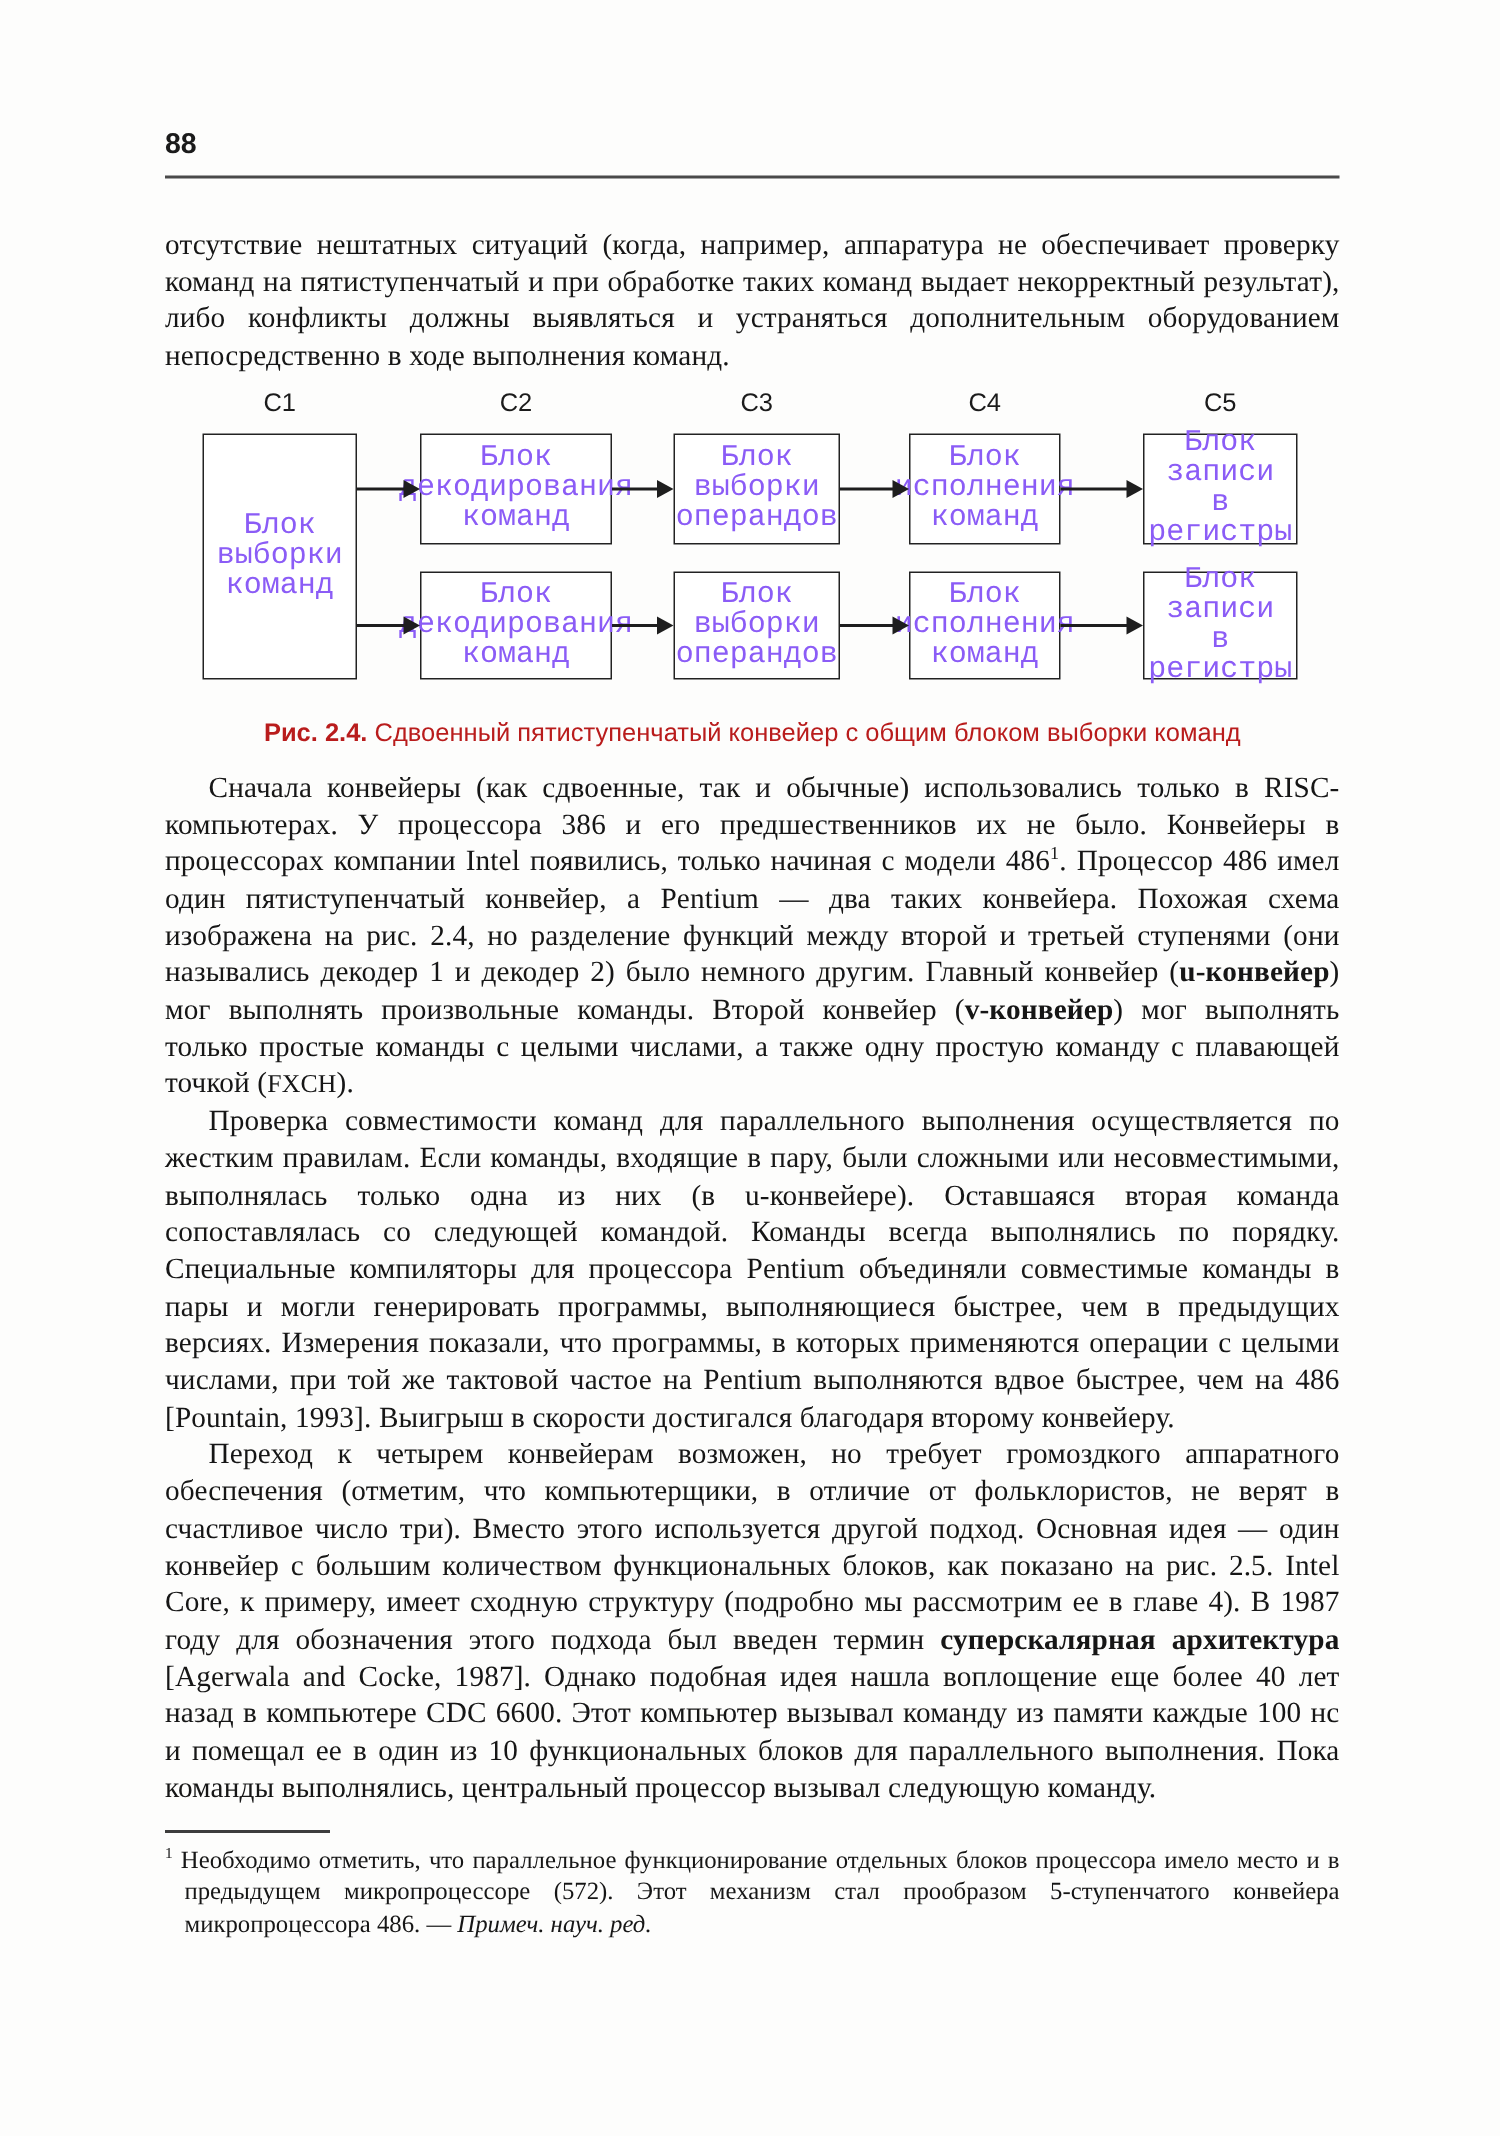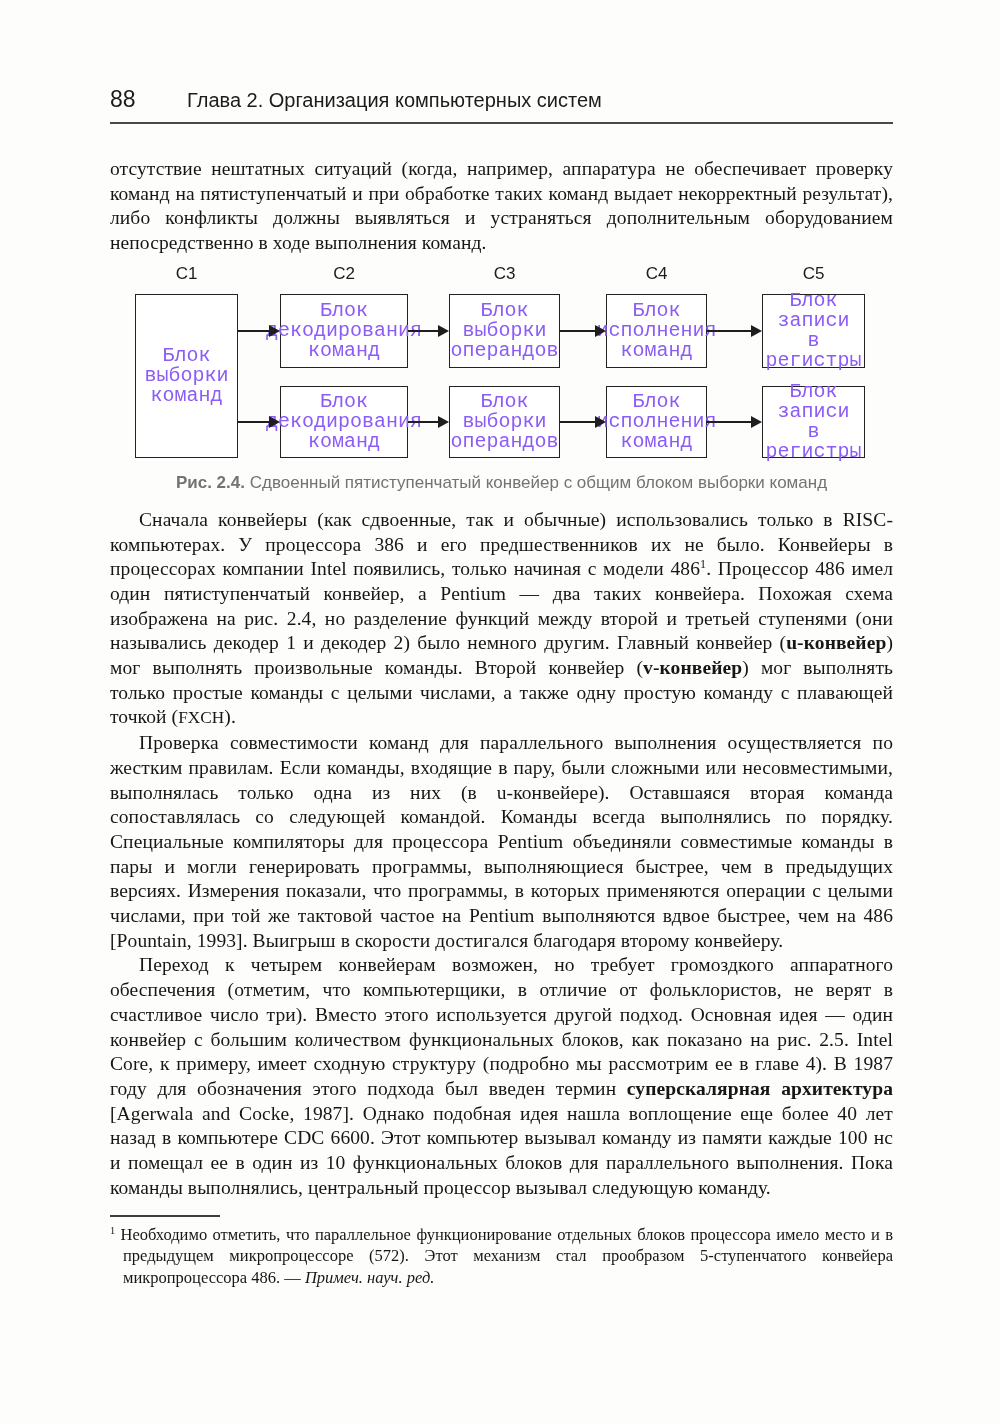--- a/index.html
+++ b/index.html
@@ -20,21 +20,21 @@
   }
   
   .header {
     display: flex;
     align-items: baseline;
     padding-top: 86px;
     font-family: "Liberation Sans", sans-serif;
     font-size: 20px;
     color: #1b1b1b;
   }
-  .pageno { font-weight: normal; width: 77px; font-size: 23px; }
+  .pageno { font-weight: bold; width: 77px; font-size: 19px; }
   .header-rule {
     border: none;
     border-top: 2.5px solid #4a4a4a;
     margin: 9px 0 0 0;
   }
   
   .para {
     margin: 0;
     text-align: justify;
     font-family: "Liberation Serif", serif;
@@ -85,25 +85,25 @@
   }
   .aline { position: absolute; height: 2px; background: #1e1e1e; }
   .ahead {
     position: absolute;
     width: 0; height: 0;
     border-top: 6px solid transparent;
     border-bottom: 6px solid transparent;
     border-left: 11px solid #1e1e1e;
   }
   .caption {
-    margin-top: 13px;
+    margin-top: 24px;
     text-align: center;
     font-family: "Liberation Sans", sans-serif;
     font-size: 17px;
-    color: #737373;
+    color: #b91c1c;
   }
   
   .fnsep {
     width: 110px;
     border: none;
     border-top: 2.5px solid #3d3d3d;
     margin: 14px 0 7px 0;
   }
   .footnote {
     margin: 0;
@@ -117,21 +117,20 @@
   .footnote i { }
 </style>
 </head>
 <body>
 
 <div class="page">
   <div class="content">
 
     <div class="header">
       <span class="pageno">88</span>
-      <span class="chapter">Глава 2. Организация компьютерных систем</span>
     </div>
     <hr class="header-rule">
 
     <div class="intro-section">
         <p class="para"><span>отсутствие нештатных ситуаций (когда, например, аппаратура не обеспечивает проверку команд на пятиступенчатый и при обработке таких команд выдает некорректный результат), либо конфликты должны выявляться и устраняться дополнительным оборудованием непосредственно в ходе выполнения команд.</span></p>
       </div>
 
     <div class="figure">
         <div class="stage-label" style="left: 25px; top: 0px; width: 103px;">C1</div>
         <div class="stage-label" style="left: 170px; top: 0px; width: 128px;">C2</div>

